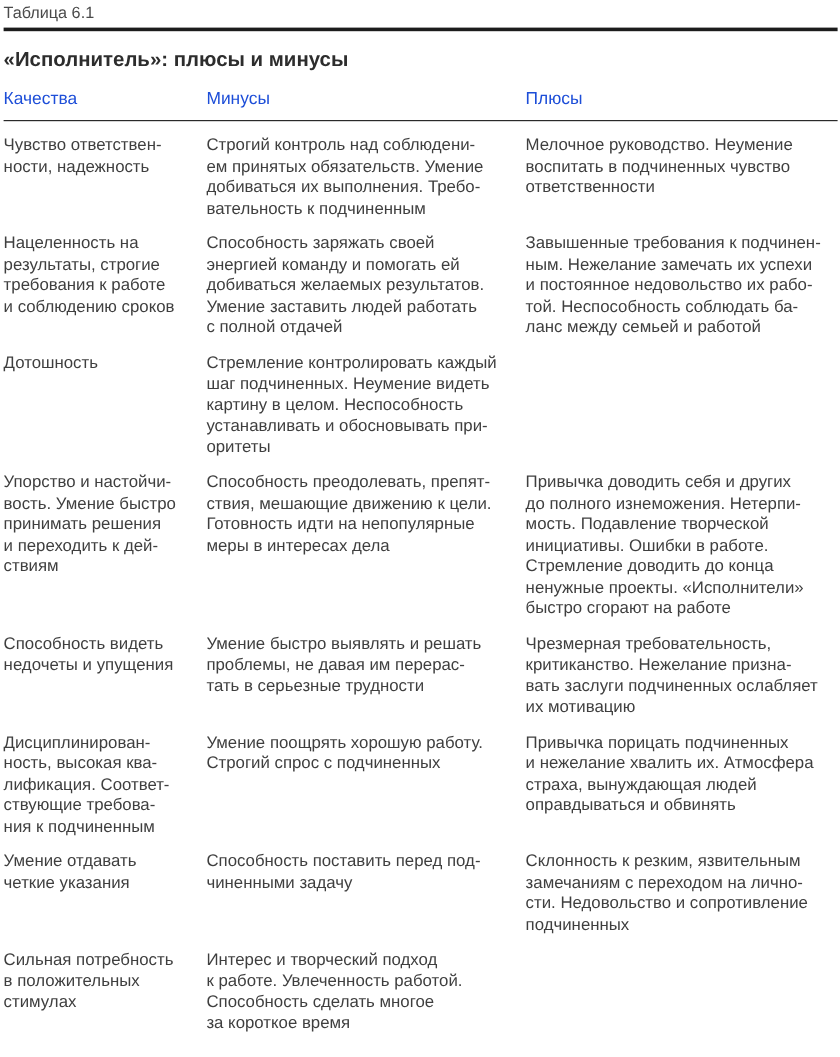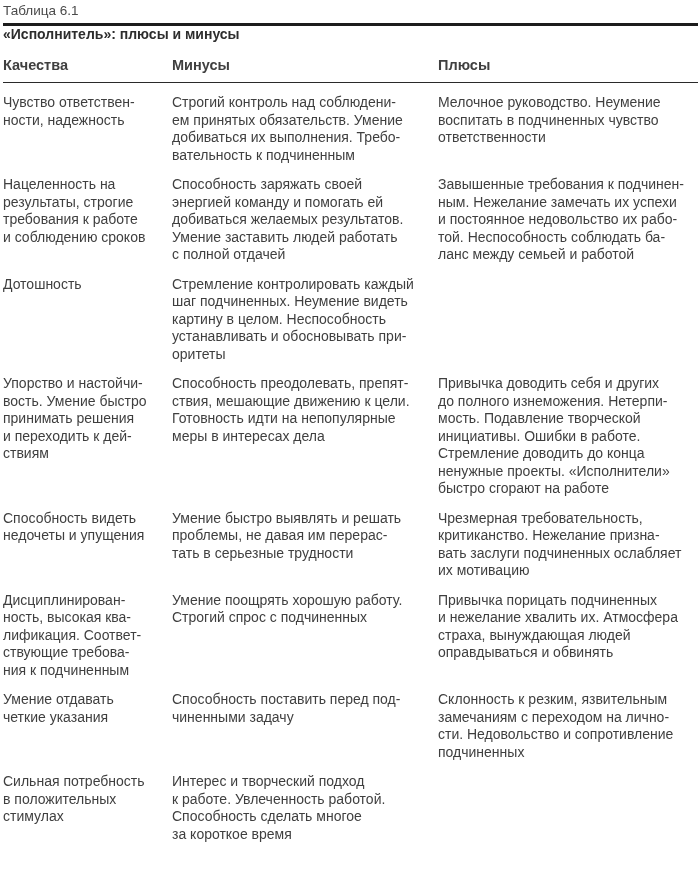--- a/index.html
+++ b/index.html
@@ -23,33 +23,33 @@
     font-size: 13.5px;
     color: #4a4a4a;
     padding-bottom: 5px;
   }
   .thick-rule {
     border: 0;
     border-top: 3px solid #1c1c1c;
     height: 0;
   }
   .title {
-    font-size: 14px;
+    font-size: 17px;
     font-weight: bold;
     color: #2d2d2d;
-    margin: 0 0 15px 0;
+    margin: 14px 0 15px 0;
   }
   .grid {
     display: grid;
     grid-template-columns: 169px 266px 1fr;
   }
   .header-row {
     font-size: 14.5px;
-    font-weight: bold;
-    color: #404040;
+    font-weight: normal;
+    color: #1d4ed8;
     padding-bottom: 9px;
   }
   .header-rule {
     border: 0;
     border-top: 1.5px solid #2a2a2a;
     height: 0;
     margin-bottom: 11px;
   }
   .row {
     margin-bottom: 12px;

